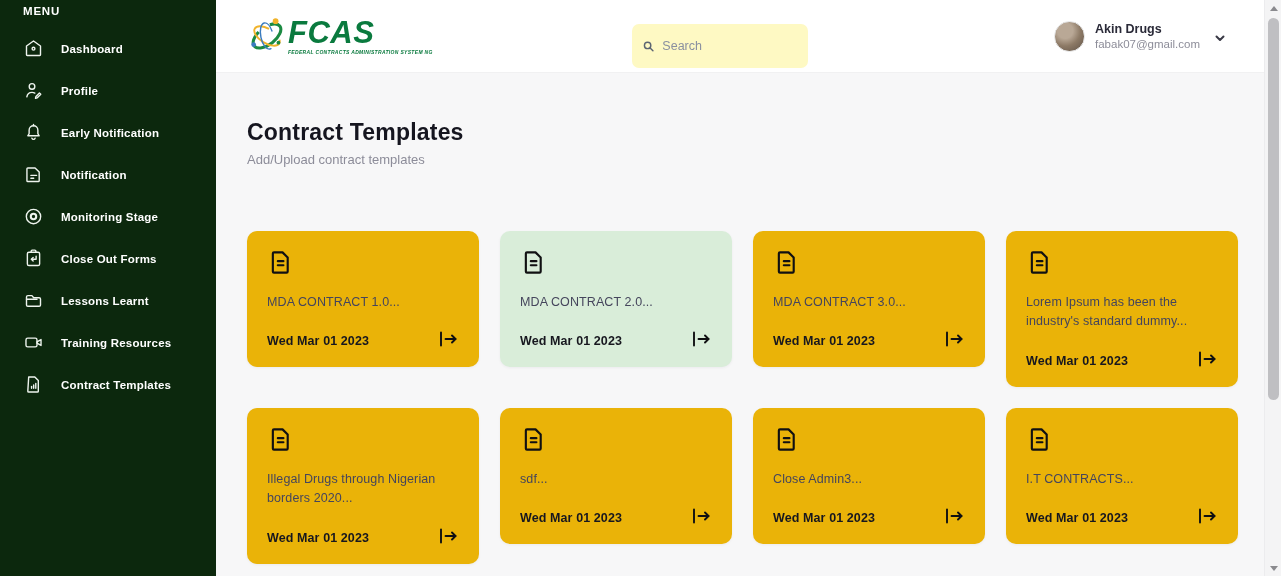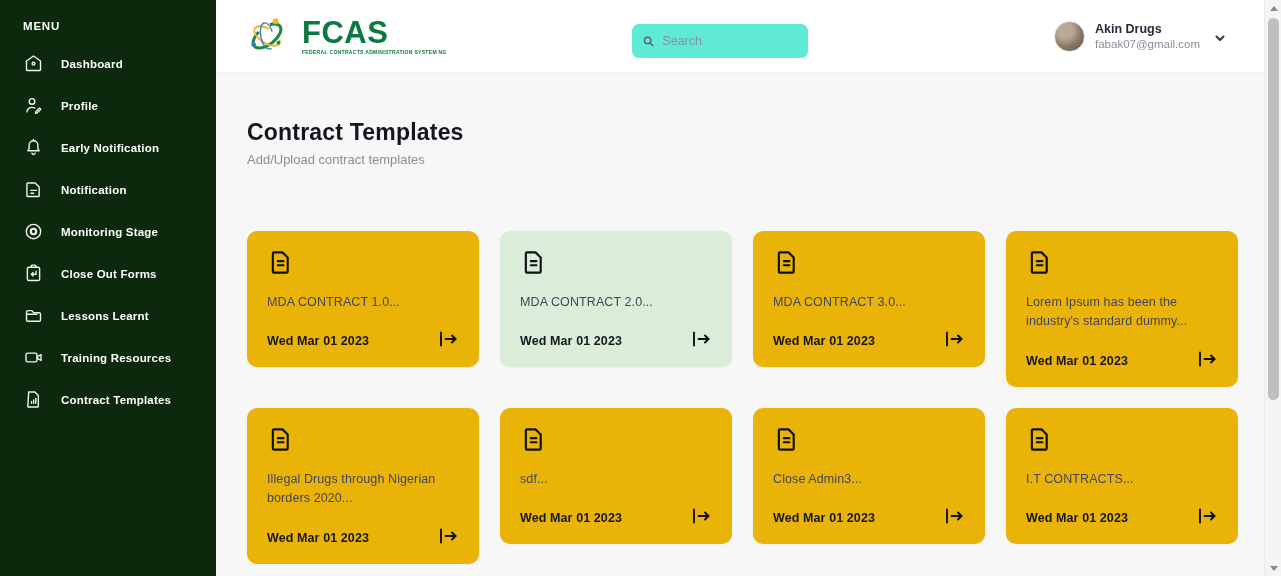--- a/index.html
+++ b/index.html
@@ -8,21 +8,21 @@
     font-family:"Liberation Sans", sans-serif;
     display:flex;
     background:#f7f7f8;
     position:relative;
   }
 
   
   .sidebar {
     width:216px; flex-shrink:0; height:576px;
     background:#0c280d;
-    padding:20px 10px 0 23px;
+    padding:5px 10px 0 23px;
   }
   .menu-label {
     color:#ffffff; font-weight:700; font-size:11.5px;
     letter-spacing:.8px; margin-bottom:21px;
   }
   .nav { display:flex; flex-direction:column; gap:21px; }
   .nav-item {
     display:flex; align-items:center; gap:17px;
     color:#ffffff; cursor:pointer;
   }
@@ -32,34 +32,34 @@
   .nav-label { font-size:11.5px; font-weight:700; letter-spacing:.2px; }
 
   
   .main { flex:1; display:flex; flex-direction:column; }
 
   .header {
     height:73px; background:#ffffff; border-bottom:1px solid #f1f1f2;
     display:flex; align-items:center;
     padding:0 55px 0 30px; position:relative; flex-shrink:0;
   }
-  .logo { display:flex; align-items:center; gap:14px; cursor:pointer; }
+  .logo { display:flex; align-items:center; gap:0; cursor:pointer;font-style:italic; }
   .logo-icon { width:42px; height:42px; }
   .logo-textcol { display:flex; flex-direction:column; line-height:1; }
   .logo-text {
     font-size:31px; font-weight:800; color:#0a7a3e; letter-spacing:.5px;
   }
   .logo-tagline {
     font-size:5px; color:#0a7a3e; font-weight:700; letter-spacing:.32px;
     white-space:nowrap; margin-top:2px;
   }
 
   .search {
     position:absolute; left:416px; top:24px;
-    width:176px; height:34px; background:#5eead4; border-radius:7px;
+    width:176px; height:44px; background:#fef9c3; border-radius:7px;
     display:flex; align-items:center; padding:0 11px; gap:8px;
   }
   .search svg { width:13px; height:13px; stroke:#5b6472; fill:none; stroke-width:2; stroke-linecap:round; }
   .search input {
     border:none; outline:none; background:transparent; width:100%;
     font-family:"Liberation Sans",sans-serif;
     font-size:12.5px; color:#42485a;
   }
   .search input::placeholder { color:#8a90a0; }
 

